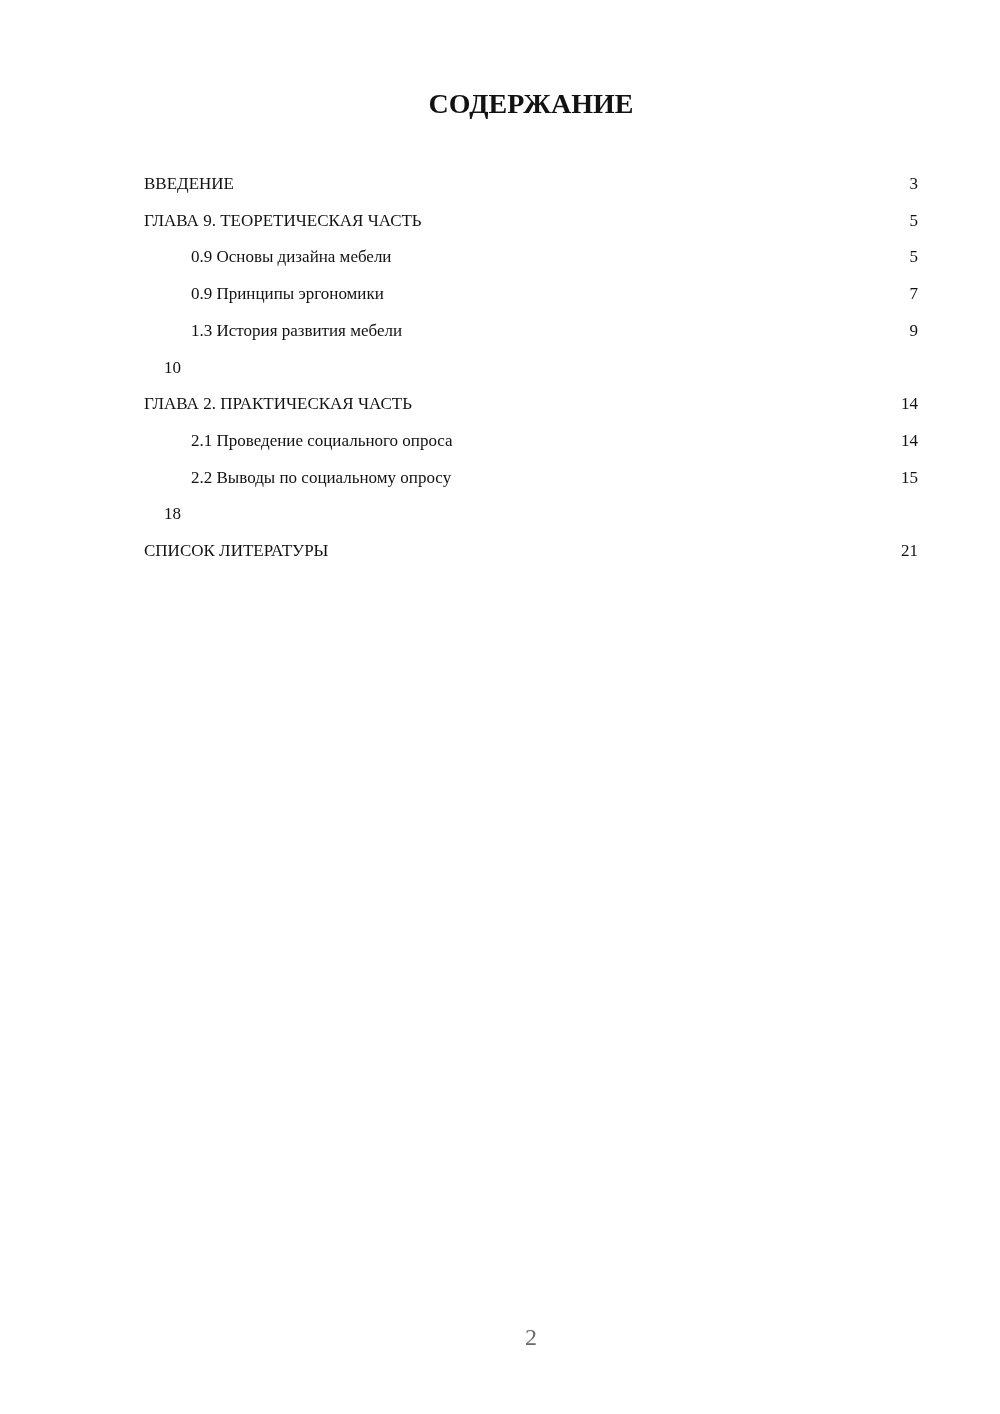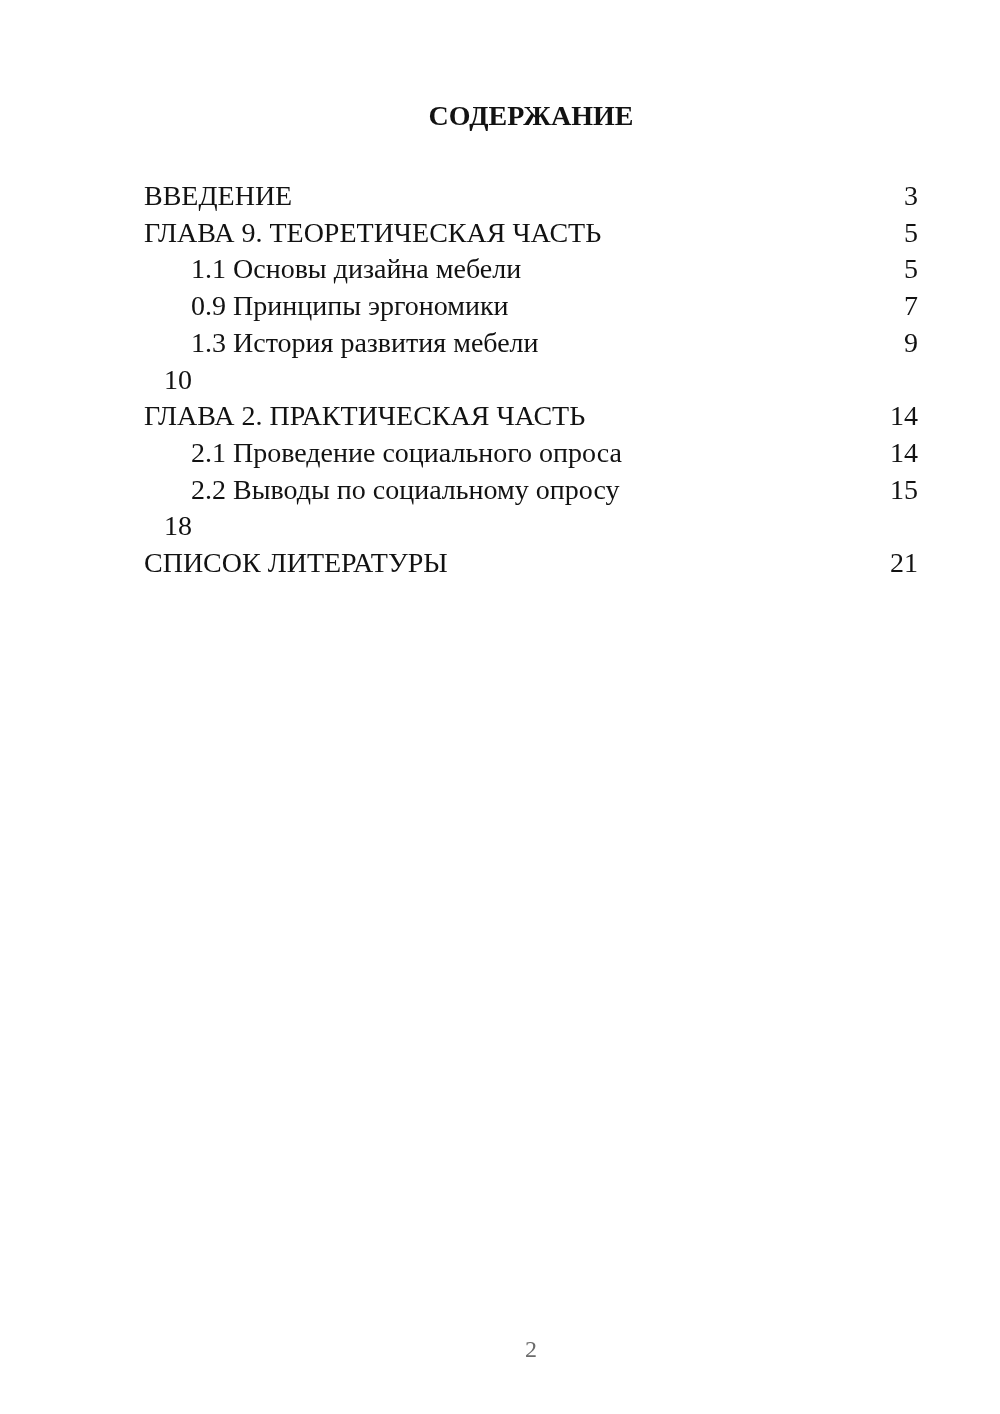--- a/index.html
+++ b/index.html
@@ -8,21 +8,20 @@
     background: #ffffff;
   }
   .page {
     position: relative;
     width: 1000px;
     height: 1358px;
     background: #ffffff;
     font-family: "Liberation Serif", "DejaVu Serif", serif;
     color: #121212;
     overflow: hidden;
-    margin-top: 12px;
   }
   .content {
     position: absolute;
     left: 144px;
     top: 0;
     width: 774px;
   }
   .doc-title {
     margin: 87px 0 0 0;
     text-align: center;
@@ -30,21 +29,21 @@
     font-weight: 700;
     line-height: 34px;
   }
   .toc {
     margin-top: 45px;
   }
   .toc-row {
     display: flex;
     justify-content: space-between;
     align-items: baseline;
-    font-size: 28px;
+    font-size: 17px;
     line-height: 36.7px;
     white-space: nowrap;
   }
   .toc-row .label {
     text-align: left;
   }
   .toc-row.sub .label {
     padding-left: 47px;
   }
   .toc-row .pagenum {
@@ -76,21 +75,21 @@
         <span class="label">ВВЕДЕНИЕ</span>
         <span class="pagenum">3</span>
       </div>
 
       <div class="toc-row">
         <span class="label">ГЛАВА 9. ТЕОРЕТИЧЕСКАЯ ЧАСТЬ</span>
         <span class="pagenum">5</span>
       </div>
 
       <div class="toc-row sub">
-        <span class="label">1.1 Основы дизайна мебели</span>
+        <span class="label">0.9 Основы дизайна мебели</span>
         <span class="pagenum">5</span>
       </div>
 
       <div class="toc-row sub">
         <span class="label">0.9 Принципы эргономики</span>
         <span class="pagenum">7</span>
       </div>
 
       <div class="toc-row sub">
         <span class="label">1.3 История развития мебели</span>

